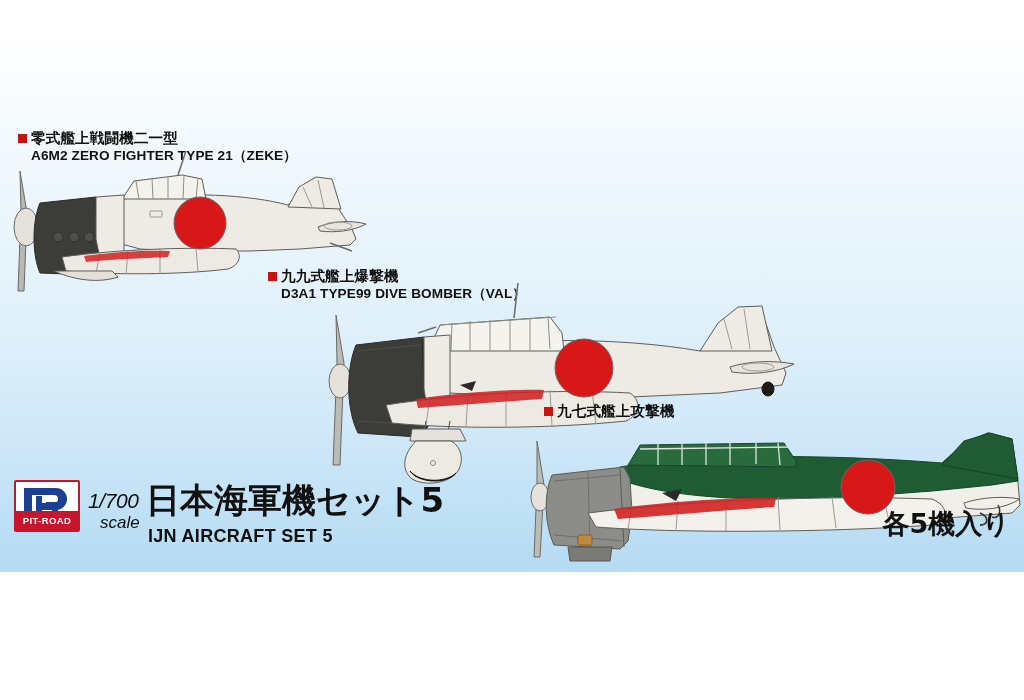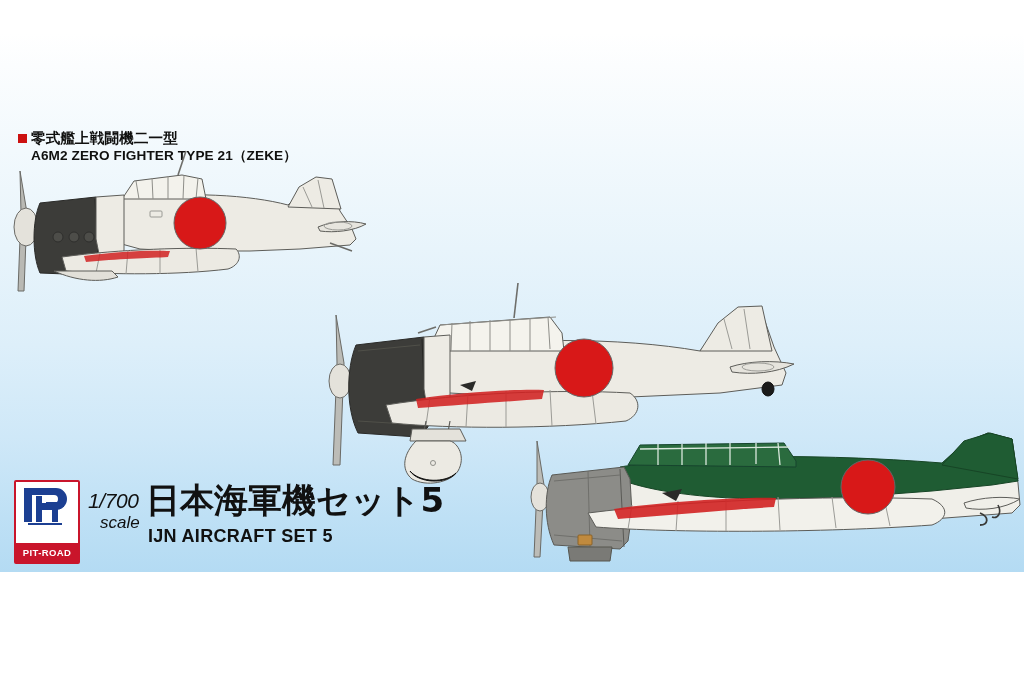--- a/index.html
+++ b/index.html
@@ -42,21 +42,21 @@
   }
 
   
   .plane{position:absolute;}
   .plane svg{display:block;overflow:visible;}
 
   
   #banner{position:absolute;left:0;bottom:0;width:1024px;height:92px;}
 
   #logo{
-    position:absolute;left:14px;top:0px;width:66px;height:84px;
+    position:absolute;left:14px;top:0px;width:66px;height:52px;
     background:#ffffff;border:2.5px solid #c9152b;border-radius:2px;
     box-sizing:border-box;
   }
   #logo .mark{position:relative;width:100%;height:48px;}
   #logo .band{
     position:absolute;left:0;bottom:0;width:100%;height:19px;background:#c9152b;
     display:flex;align-items:center;justify-content:center;
   }
   #logo .band span{
     color:#ffffff;font-size:9.5px;font-weight:700;letter-spacing:.4px;
@@ -138,20 +138,24 @@
 
           <rect x="150" y="48" width="12" height="6" rx="1" fill="none" stroke="#9a9a95"></rect>
 
           <path d="M330 80 L352 88" stroke="#6a6a66" stroke-width="1.4"></path>
 
           <path d="M54 108 C76 118 100 120 118 114 L112 108 Z" fill="#e2e0d9" stroke="#5d5d59"></path>
         </g>
       </svg>
     </div>
 
+    <div class="caption" style="left:268px;top:236px;">
+      <div class="cap-jp"><span class="sq"></span><span>九九式艦上爆撃機</span></div>
+      <div class="cap-en">D3A1 TYPE99 DIVE BOMBER（VAL）</div>
+    </div>
 
     <div class="plane" style="left:300px;top:260px;">
       <svg width="500" height="190" viewBox="0 0 500 190">
         <g stroke="#666" stroke-width="1" fill="none" stroke-linejoin="round">
 
           <path d="M36 22 L44 70 L40 172 L33 172 L37 70 Z" fill="#bcbcb7" stroke="#6a6a66"></path>
           <ellipse cx="40" cy="88" rx="11" ry="17" fill="#e4e2db" stroke="#6a6a66"></ellipse>
 
           <path d="M120 58 C210 44 320 44 400 58 L418 34 L436 16 L460 14 L474 54 L486 80
                    L482 92 L420 100 L330 104 L220 104 L150 100 L120 92 Z" fill="#edebe4" stroke="#5d5d59"></path>
@@ -190,20 +194,21 @@
           <path d="M112 136 L160 136 L166 148 L110 148 Z" fill="#e4e2db" stroke="#5d5d59"></path>
           <path d="M116 148 C104 160 100 176 112 186 C126 194 150 190 158 178
                    C166 164 158 150 150 148 Z" fill="#eceae3" stroke="#5d5d59"></path>
           <path d="M110 178 C118 190 146 192 156 180 C146 190 120 190 110 178 Z" fill="#141413" stroke="#141413"></path>
           <circle cx="133" cy="170" r="2.5" fill="none" stroke="#8e8e89"></circle>
         </g>
       </svg>
     </div>
 
     <div class="caption" style="left:544px;top:371px;">
+      <div class="cap-jp"><span class="sq"></span><span>九七式艦上攻撃機</span></div>
     </div>
 
     <div class="plane" style="left:512px;top:398px;">
       <svg width="510" height="130" viewBox="0 0 510 130">
         <g stroke="#666" stroke-width="1" fill="none" stroke-linejoin="round">
 
           <path d="M25 10 L32 54 L28 126 L22 126 L25 54 Z" fill="#bcbcb7" stroke="#6a6a66"></path>
           <ellipse cx="28" cy="66" rx="9" ry="14" fill="#e4e2db" stroke="#6a6a66"></ellipse>
 
           <path d="M110 42 C220 28 360 26 430 34 L452 12 L476 2 L500 8 L506 52 L508 74
@@ -264,16 +269,17 @@
       </div>
 
       <div id="scale">
         <div class="s1">1/700</div>
         <div class="s2">scale</div>
       </div>
 
       <div id="titlejp">日本海軍機セット5</div>
       <div id="titleen">IJN AIRCRAFT SET 5</div>
 
+      <div id="qty">各5機入り</div>
     </div>
 
   </div>
 </div>
 
 </body></html>

